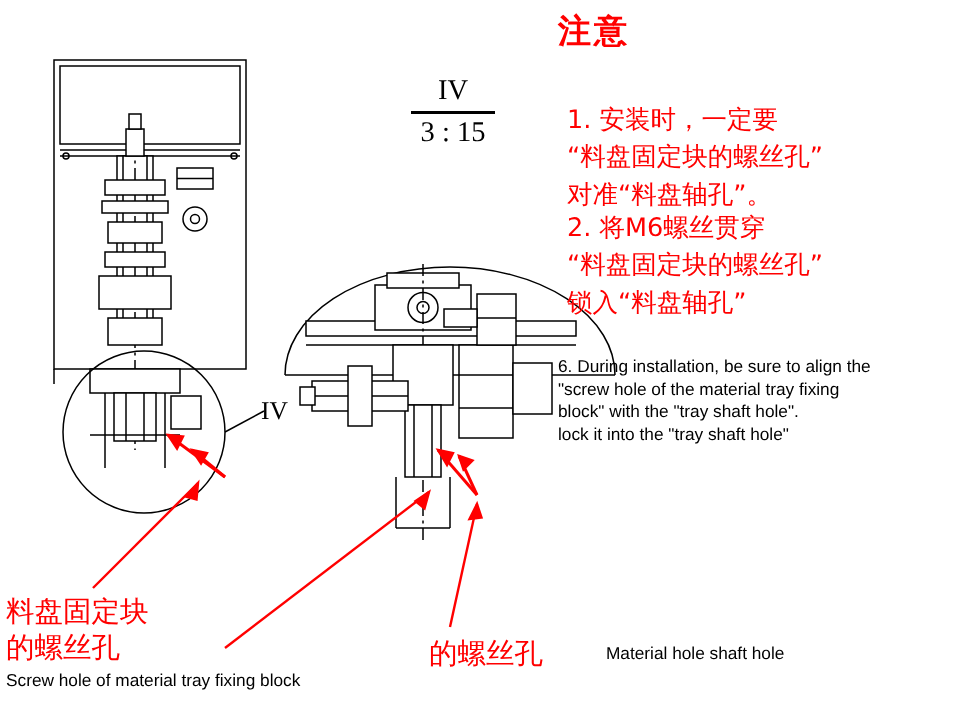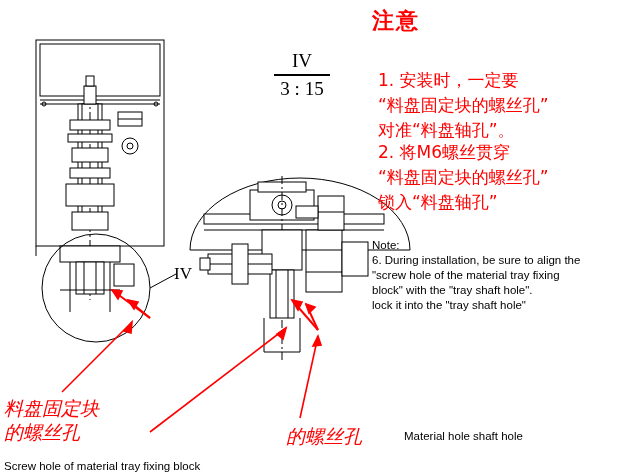--- a/index.html
+++ b/index.html
@@ -14,23 +14,23 @@
   #cn-note-2{left:378px;top:140px;width:258px;}
   #note-en-block{left:372px;top:238px;width:262px;color:#000;font-size:11.5px;line-height:14px;}
   #note-en-block p{margin:0 0 1px 0;}
   
   #scale-box{left:272px;top:50px;text-align:center;width:60px;color:#000;}
   #scale-iv{font-size:19px;font-family:"Liberation Serif", serif;}
   #scale-rule{width:56px;height:2px;background:#000;margin:2px 2px 2px 2px;}
   #scale-ratio{font-size:19px;font-family:"Liberation Serif", serif;}
   #iv-label-left{left:174px;top:264px;font-size:17px;font-family:"Liberation Serif", serif;color:#000;}
   
-  .red-cn{color:#ff0000;font-size:19px;font-family:"DejaVu Sans", sans-serif;line-height:24px;font-style:italic;}
+  .red-cn{color:#ff0000;font-size:19px;font-family:"DejaVu Sans", sans-serif;line-height:24px;}
   #callout-1-cn{left:4px;top:396px;width:150px;}
-  #callout-1-en{left:4px;top:460px;font-size:11.5px;color:#000;text-align:right;}
+  #callout-1-en{left:4px;top:448px;font-size:11.5px;color:#000;text-align:right;}
   #callout-2-cn{left:286px;top:424px;}
   #callout-2-en{left:404px;top:430px;font-size:11.5px;color:#000;}
   
   svg{position:absolute;left:0;top:0;}
 </style>
 </head>
 <body>
 
 <svg width="640" height="474">
   <g stroke="#000" fill="none" stroke-width="1">
@@ -139,21 +139,20 @@
 
 <div class="abs cn-note" id="cn-note-1" style="white-space:pre-line;">1. 安装时，一定要
 “料盘固定块的螺丝孔”
 对准“料盘轴孔”。</div>
 
 <div class="abs cn-note" id="cn-note-2" style="white-space:pre-line;">2. 将M6螺丝贯穿
 “料盘固定块的螺丝孔”
 锁入“料盘轴孔”</div>
 
 <div class="abs" id="note-en-block">
-  <p>Note:</p>
   <p>6. During installation, be sure to align the</p>
   <p>"screw hole of the material tray fixing</p>
   <p>block" with the "tray shaft hole".</p>
   <p>lock it into the "tray shaft hole"</p>
 </div>
 
 <div class="abs" id="scale-box">
   <div id="scale-iv">IV</div>
   <div id="scale-rule"></div>
   <div id="scale-ratio">3 : 15</div>

